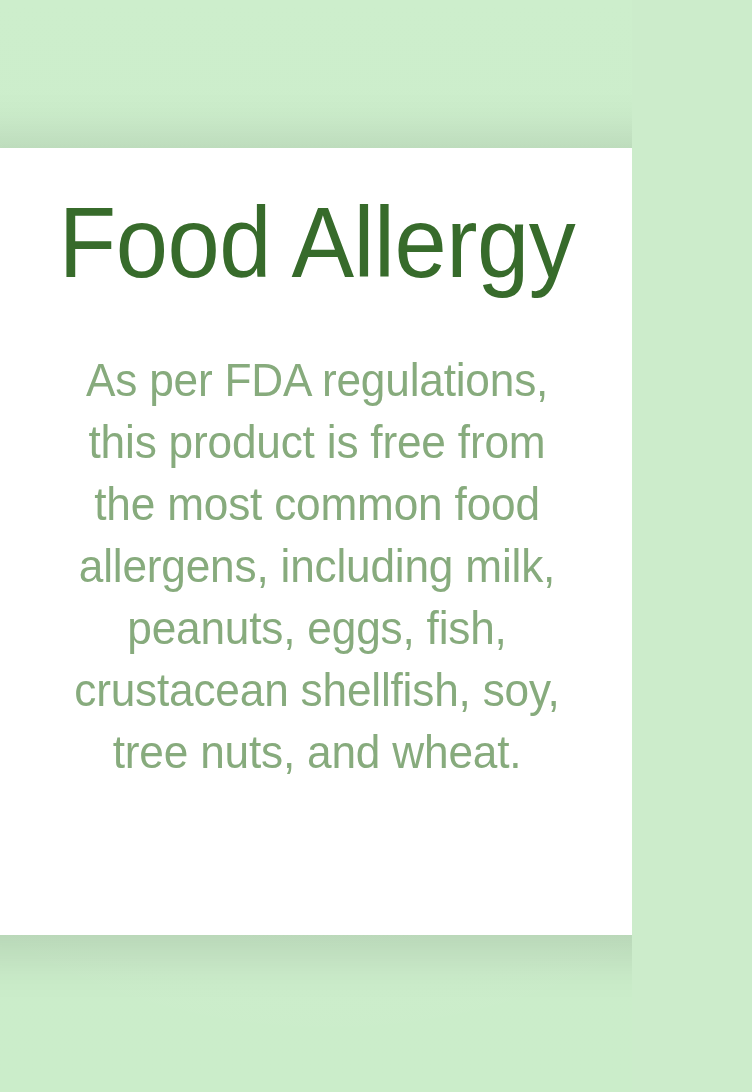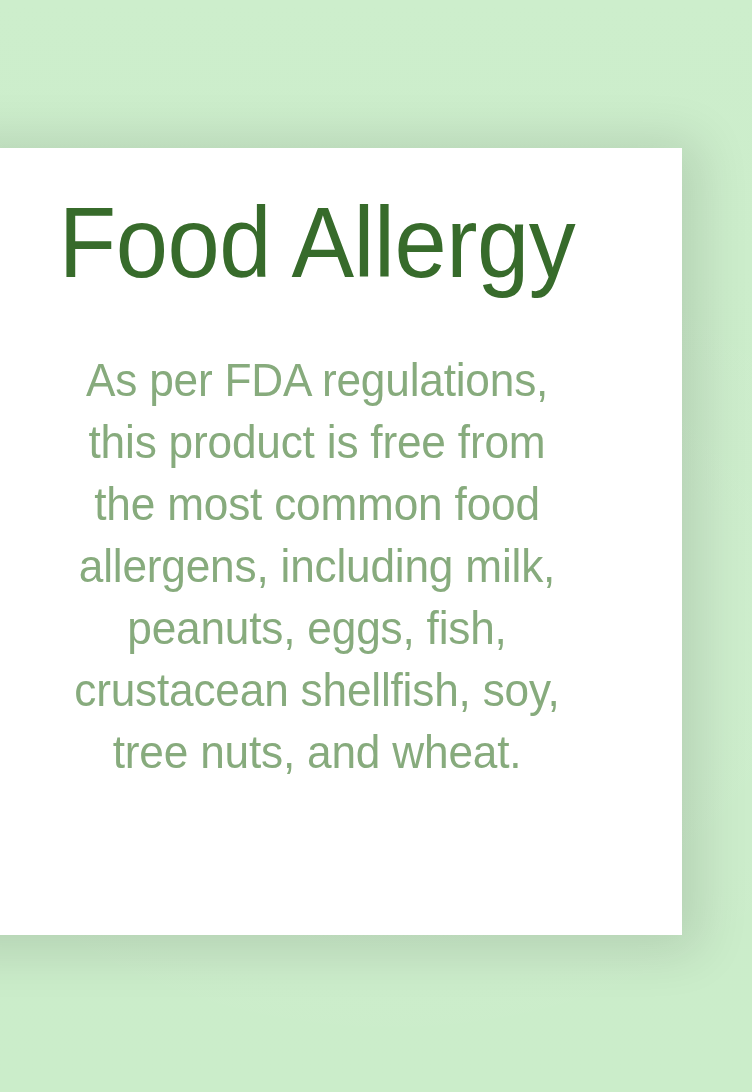--- a/index.html
+++ b/index.html
@@ -10,21 +10,21 @@
   body {
     width: 752px;
     height: 1092px;
     overflow: hidden;
     font-family: "Liberation Sans", sans-serif;
     background: #cceccb;
   }
 
   #stage {
     position: relative;
-    width: 752px;
+    width: 632px;
     height: 1092px;
     overflow: hidden;
     background:
       radial-gradient(ellipse 900px 700px at 52% 58%,
                       rgba(255,255,255,0.10) 0%,
                       rgba(255,255,255,0.00) 62%),
       linear-gradient(180deg, #cdeecc 0%, #cbecca 48%, #cbedca 100%);
   }
 
   

